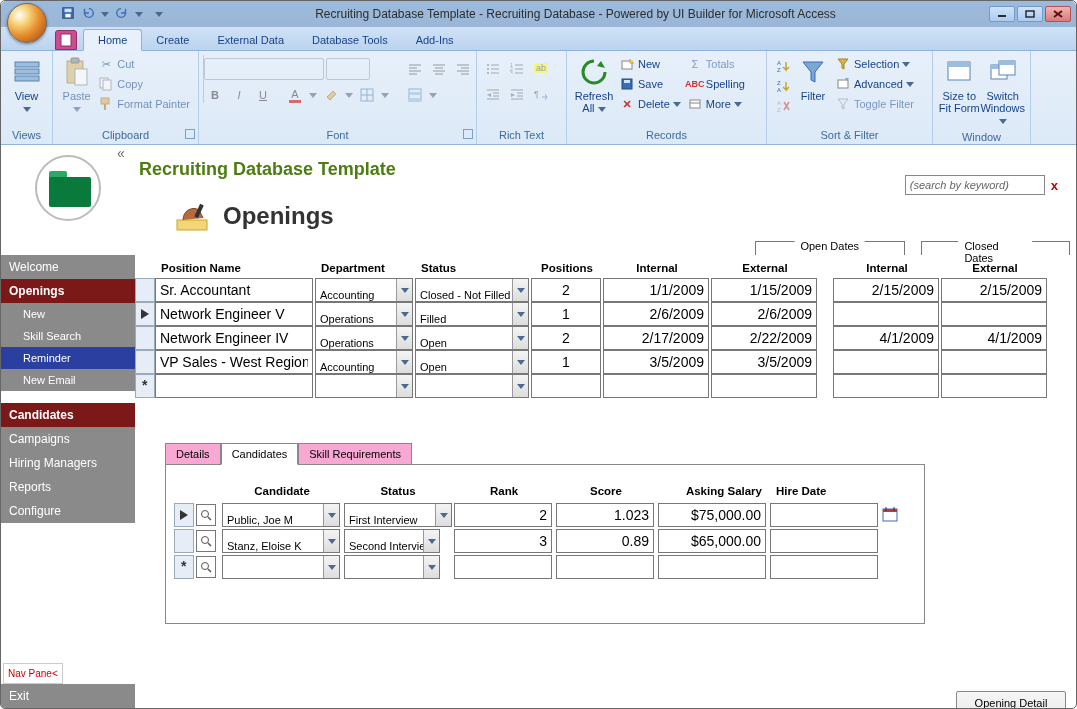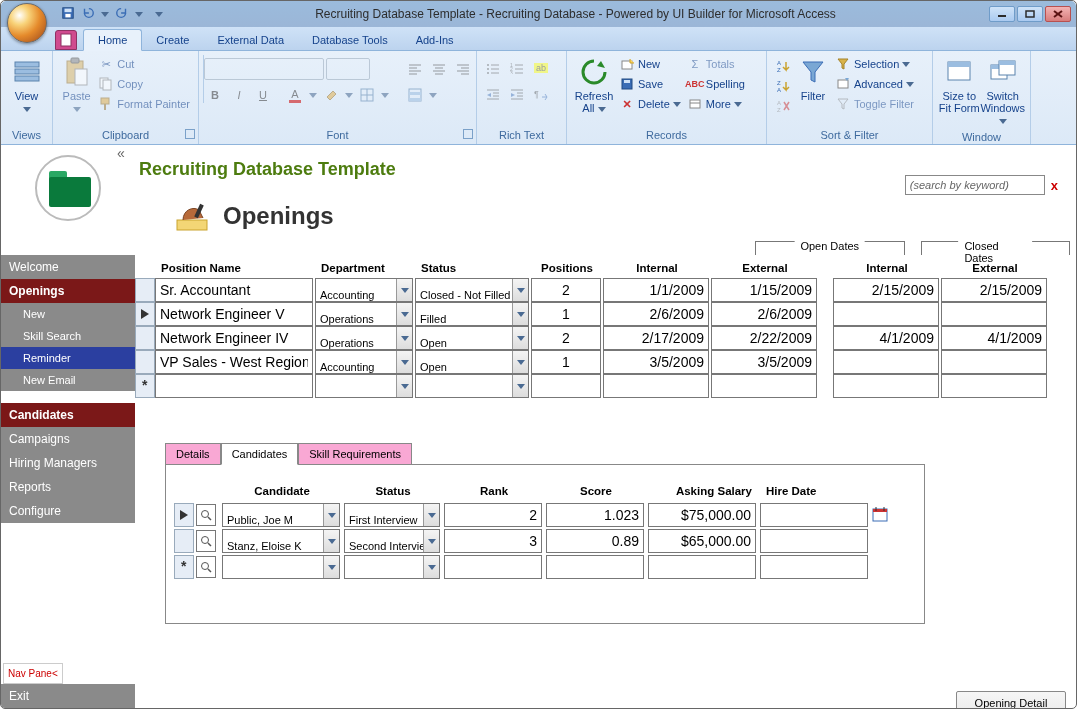--- a/index.html
+++ b/index.html
@@ -765,21 +765,21 @@
               </td>
               <td>
                 <div class="cell-select" style="width:118px">
                   <div class="val">Public, Joe M</div>
                   <div class="ddbtn">
                     <span class="chev"></span>
                   </div>
                 </div>
               </td>
               <td>
-                <div class="cell-select" style="width:96px">
+                <div class="cell-select" style="width:108px">
                   <div class="val">First Interview</div>
                   <div class="ddbtn">
                     <span class="chev"></span>
                   </div>
                 </div>
               </td>
               <td><input class="cell-input num" style="width: 98px;" value="2"></td>
               <td><input class="cell-input num" style="width: 98px;" value="1.023"></td>
               <td><input class="cell-input num" style="width: 108px;" value="$75,000.00"></td>
               <td><input class="cell-input" style="width: 108px;" value=""></td>

